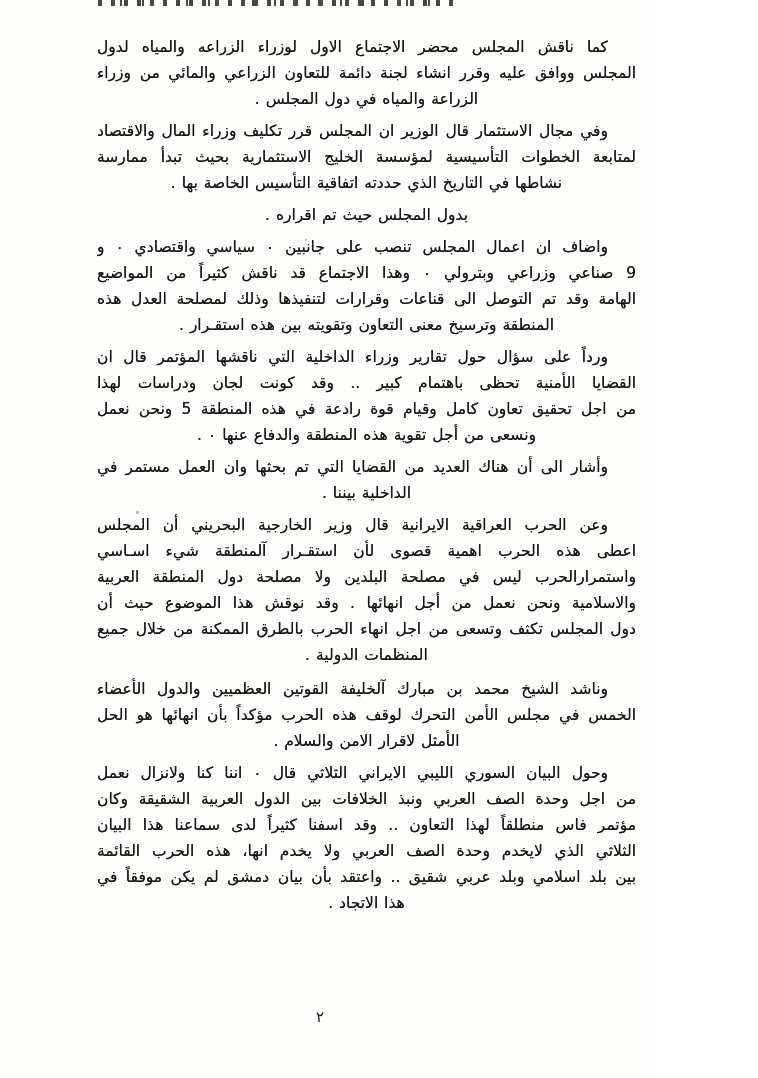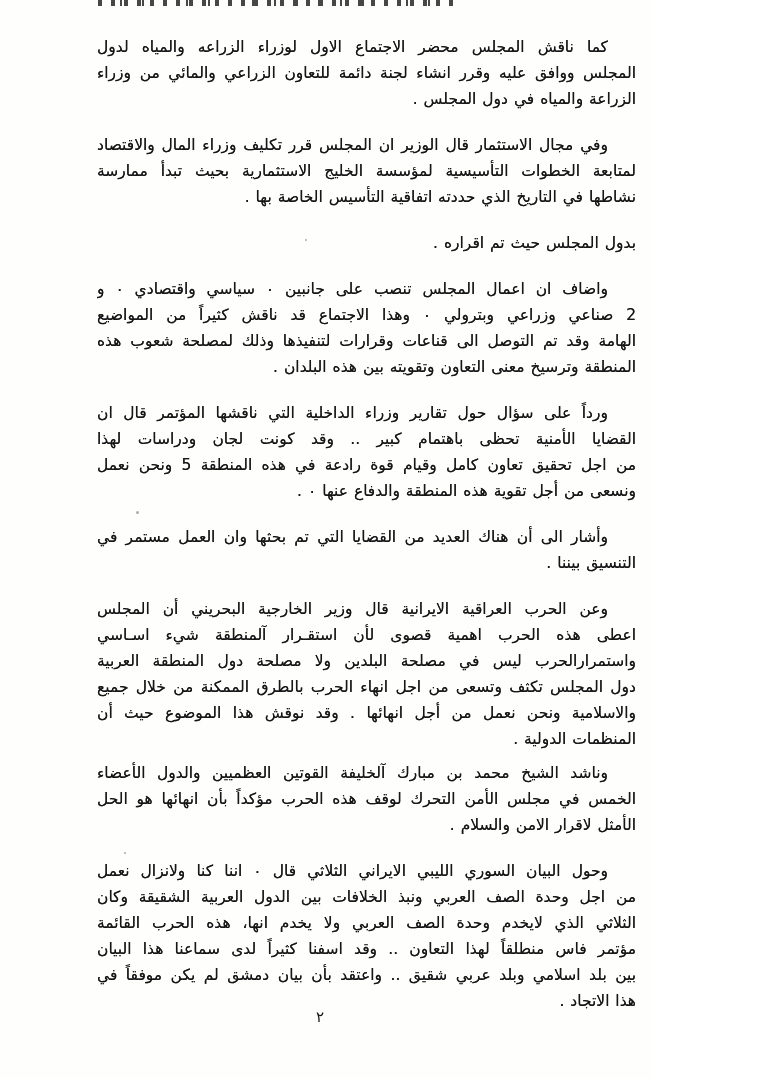--- a/index.html
+++ b/index.html
@@ -29,38 +29,38 @@
     opacity: 0.8;
   }
   .textblock {
     position: absolute;
     top: 34px;
     left: 97px;
     right: 16px;
     direction: rtl;
     font-size: 15.5px;
   }
-  .paragraph { margin-top: 20px; }
+  .paragraph { margin-top: 6px; }
   .paragraph:first-child { margin-top: 0; }
   
   .paragraph:nth-child(8) { margin-top: 8px; }
   .line {
     line-height: 26px;
     height: 26px;
     overflow: hidden;
     text-align: justify;
     text-align-last: justify;
     text-shadow: 0 0 0.5px rgba(10,10,10,0.75);
     letter-spacing: 0.1px;
     word-spacing: 1px;
   }
   .line.first { padding-right: 28px; }
   .line.last { text-align-last: auto; }
-  .line.last.left { text-align: right; }
-  .line.last.center { }
+  .line.last.left { text-align: center; }
+  .line.last.center { text-align: center; }
   .pagenum {
     position: absolute;
     bottom: 52px;
     left: 0;
     right: 12px;
     text-align: center;
     font-size: 15px;
     color: #111;
   }
   .speck {
@@ -90,52 +90,52 @@
       <div class="paragraph">
         <div class="line first">وفي مجال الاستثمار قال الوزير ان المجلس قرر تكليف وزراء المال والاقتصاد</div>
         <div class="line">لمتابعة الخطوات التأسيسية لمؤسسة الخليج الاستثمارية بحيث تبدأ ممارسة</div>
         <div class="line last left">نشاطها في التاريخ الذي حددته اتفاقية التأسيس الخاصة بها .</div>
       </div>
       <div class="paragraph">
         <div class="line last left">بدول المجلس حيث تم اقراره .</div>
       </div>
       <div class="paragraph">
         <div class="line first">واضاف ان اعمال المجلس تنصب على جانبين ٠ سياسي واقتصادي ٠ و</div>
-        <div class="line">2 صناعي وزراعي وبترولي ٠ وهذا الاجتماع قد ناقش كثيراً من المواضيع</div>
-        <div class="line">الهامة وقد تم التوصل الى قناعات وقرارات لتنفيذها وذلك لمصلحة شعوب هذه</div>
-        <div class="line last left">المنطقة وترسيخ معنى التعاون وتقويته بين هذه البلدان .</div>
+        <div class="line">9 صناعي وزراعي وبترولي ٠ وهذا الاجتماع قد ناقش كثيراً من المواضيع</div>
+        <div class="line">الهامة وقد تم التوصل الى قناعات وقرارات لتنفيذها وذلك لمصلحة العدل هذه</div>
+        <div class="line last left">المنطقة وترسيخ معنى التعاون وتقويته بين هذه استقـرار .</div>
       </div>
       <div class="paragraph">
         <div class="line first">ورداً على سؤال حول تقارير وزراء الداخلية التي ناقشها المؤتمر قال ان</div>
         <div class="line">القضايا الأمنية تحظى باهتمام كبير .. وقد كونت لجان ودراسات لهذا</div>
         <div class="line">من اجل تحقيق تعاون كامل وقيام قوة رادعة في هذه المنطقة 5 ونحن نعمل</div>
         <div class="line last left">ونسعى من أجل تقوية هذه المنطقة والدفاع عنها ٠ .</div>
       </div>
       <div class="paragraph">
         <div class="line first">وأشار الى أن هناك العديد من القضايا التي تم بحثها وان العمل مستمر في</div>
-        <div class="line last left">التنسيق بيننا .</div>
+        <div class="line last left">الداخلية بيننا .</div>
       </div>
       <div class="paragraph">
         <div class="line first">وعن الحرب العراقية الايرانية قال وزير الخارجية البحريني أن المجلس</div>
         <div class="line">اعطى هذه الحرب اهمية قصوى لأن استقـرار آلمنطقة شيء اسـاسي</div>
         <div class="line">واستمرارالحرب ليس في مصلحة البلدين ولا مصلحة دول المنطقة العربية</div>
+        <div class="line">والاسلامية ونحن نعمل من أجل انهائها . وقد نوقش هذا الموضوع حيث أن</div>
         <div class="line">دول المجلس تكثف وتسعى من اجل انهاء الحرب بالطرق الممكنة من خلال جميع</div>
-        <div class="line">والاسلامية ونحن نعمل من أجل انهائها . وقد نوقش هذا الموضوع حيث أن</div>
         <div class="line last center">المنظمات الدولية .</div>
       </div>
       <div class="paragraph">
         <div class="line first">وناشد الشيخ محمد بن مبارك آلخليفة القوتين العظميين والدول الأعضاء</div>
         <div class="line">الخمس في مجلس الأمن التحرك لوقف هذه الحرب مؤكداً بأن انهائها هو الحل</div>
         <div class="line last center">الأمثل لاقرار الامن والسلام .</div>
       </div>
       <div class="paragraph">
         <div class="line first">وحول البيان السوري الليبي الايراني الثلاثي قال ٠ اننا كنا ولانزال نعمل</div>
         <div class="line">من اجل وحدة الصف العربي ونبذ الخلافات بين الدول العربية الشقيقة وكان</div>
+        <div class="line">مؤتمر فاس منطلقاً لهذا التعاون .. وقد اسفنا كثيراً لدى سماعنا هذا البيان</div>
         <div class="line">الثلاثي الذي لايخدم وحدة الصف العربي ولا يخدم انها، هذه الحرب القائمة</div>
-        <div class="line">مؤتمر فاس منطلقاً لهذا التعاون .. وقد اسفنا كثيراً لدى سماعنا هذا البيان</div>
         <div class="line">بين بلد اسلامي وبلد عربي شقيق .. واعتقد بأن بيان دمشق لم يكن موفقاً في</div>
         <div class="line last left">هذا الاتجاد .</div>
       </div>
     </main>
 
   <div class="speck s1"></div>
   <div class="speck s2"></div>
   <div class="speck s3"></div>
 
   <div class="pagenum">٢</div>

